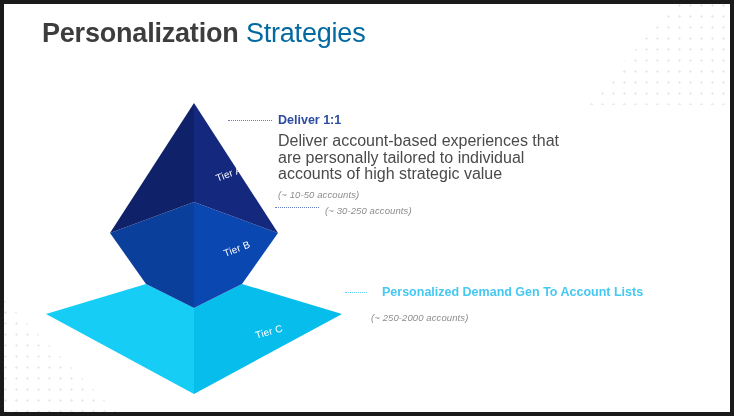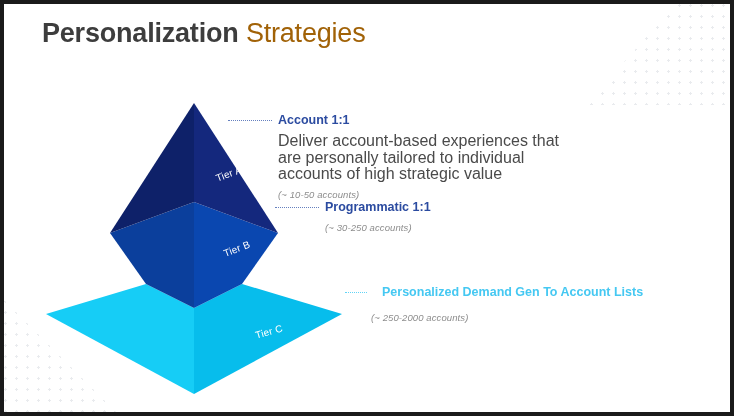--- a/index.html
+++ b/index.html
@@ -59,21 +59,21 @@
     line-height: 34px;
     letter-spacing: -0.2px;
     white-space: nowrap;
   }
   #title .t-main {
     font-weight: bold;
     color: #3d3d3d;
   }
   #title .t-accent {
     font-weight: normal;
-    color: #a16207;
+    color: #0369a1;
   }
 
   
   #pyramid {
     position: absolute;
     left: 22px;
     top: 88px;
     width: 340px;
     height: 310px;
   }
@@ -155,27 +155,26 @@
         <text class="tier-label" x="212" y="160" transform="rotate(-21 212 160)" text-anchor="middle">Tier B</text>
         <text class="tier-label" x="244" y="243" transform="rotate(-16 244 243)" text-anchor="middle">Tier C</text>
       </svg>
     </div>
 
     <div class="leader" id="leader-a"></div>
     <div class="leader" id="leader-b"></div>
     <div class="leader" id="leader-c"></div>
 
     <div class="block" id="block-a">
-      <p class="block-heading">Account 1:1</p>
+      <p class="block-heading">Deliver 1:1</p>
       <p class="block-body">Deliver account-based experiences that are personally tailored to individual accounts of high strategic value</p>
       <p class="block-note">(~ 10-50 accounts)</p>
     </div>
 
     <div class="block" id="block-b">
-      <p class="block-heading">Programmatic 1:1</p>
       <p class="block-note">(~ 30-250 accounts)</p>
     </div>
 
     <div class="block" id="block-c">
       <p class="block-heading">Personalized Demand Gen To Account Lists</p>
       <p class="block-note">(~ 250-2000 accounts)</p>
     </div>
 
   </div>
 </div>

